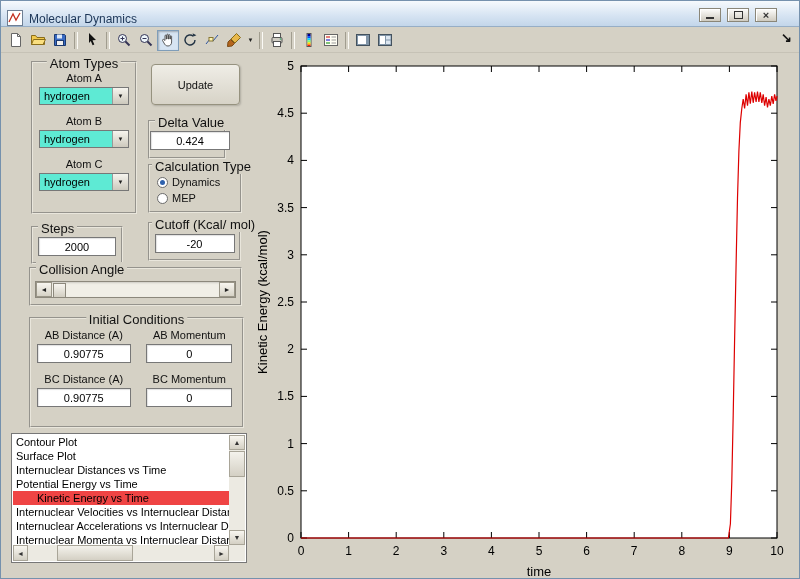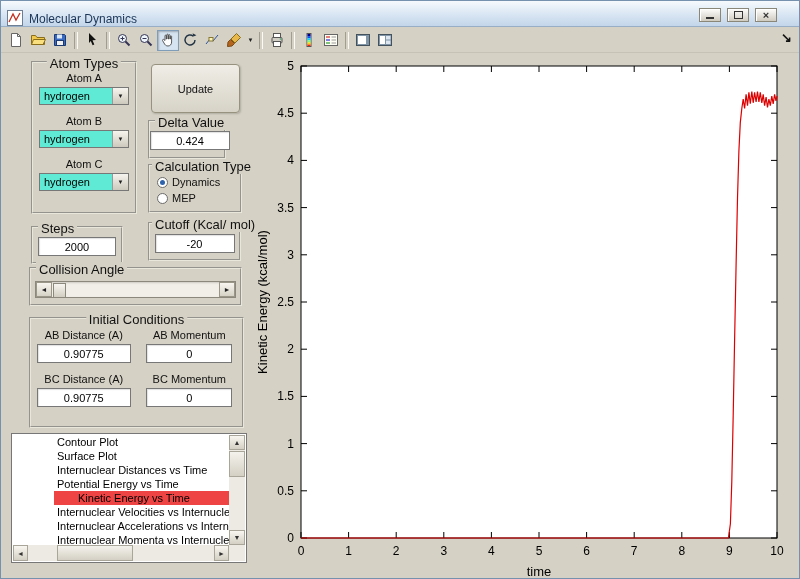--- a/index.html
+++ b/index.html
@@ -38,21 +38,21 @@
     height:17px;font-size:11px;text-align:center;font-family:inherit;padding:0;box-sizing:content-box;}
   
   .dropdown{display:flex;width:90px;height:18px;background:#5eead4;border:1px solid #777;
     box-sizing:border-box;margin:3px auto 10px;}
   .dd-text{flex:1;font-size:11px;padding:2px 0 0 4px;overflow:hidden;white-space:nowrap;}
   .dd-btn{width:15px;background:linear-gradient(#f6f4ee,#cdc9bd);border-left:1px solid #999;
     display:flex;align-items:center;justify-content:center;}
   
   .g-atoms{left:30px;top:60px;width:106px;height:153px;padding-top:9px;}
   
-  .btn-update{position:absolute;left:150px;top:63px;width:89px;height:49px;
+  .btn-update{position:absolute;left:150px;top:63px;width:89px;height:41px;
     background:linear-gradient(#efede6,#d7d3c7);border:1px solid #96927f;border-radius:4px;
     font-size:11px;font-family:inherit;color:#111;box-shadow:1px 1px 2px rgba(0,0,0,.18);}
   
   .radio-row{display:flex;align-items:center;gap:4px;margin:0 0 4px 7px;}
   .radio{width:11px;height:11px;border-radius:50%;border:1px solid #6b6b6b;background:#fff;
     position:relative;flex:0 0 auto;box-sizing:border-box;}
   .radio.checked::after{content:"";position:absolute;left:2px;top:2px;right:2px;bottom:2px;
     border-radius:50%;background:#2f62ad;}
   .radio-label{font-size:11px;color:#111;}
   
@@ -63,21 +63,21 @@
   .sl-btn.l{left:0;} .sl-btn.r{right:0;}
   .sl-arrow{font-size:7px;color:#222;line-height:1;}
   .sl-thumb{position:absolute;left:17px;top:1px;width:11px;height:13px;
     background:linear-gradient(#f8f6f0,#d2cec2);border:1px solid #8c887c;}
   
   .ic-grid{display:grid;grid-template-columns:1fr 1fr;padding-top:10px;}
   .ic-grid .tfield{margin:3px auto 10px;}
   
   .listbox{position:absolute;left:10px;top:432px;width:236px;height:130px;background:#fff;
     border:1px solid #777;box-sizing:border-box;}
-  .lb-viewport{position:absolute;left:1px;top:1px;right:17px;bottom:17px;overflow:hidden;margin-left:41px;}
+  .lb-viewport{position:absolute;left:1px;top:1px;right:17px;bottom:17px;overflow:hidden;}
   .lb-item{height:14px;line-height:14px;font-size:11px;padding-left:3px;white-space:nowrap;color:#000;}
   .lb-item.selected{background:#ef4444;padding-left:24px;}
   .vscroll{position:absolute;top:1px;right:1px;bottom:17px;width:16px;background:#eceae2;}
   .hscroll{position:absolute;left:1px;bottom:1px;right:17px;height:16px;background:#eceae2;}
   .sb-btn{position:absolute;background:linear-gradient(#f8f6f0,#d4d0c4);border:1px solid #a9a598;
     display:flex;align-items:center;justify-content:center;box-sizing:border-box;padding:0;}
   .sb-btn .arr{font-size:7px;color:#333;line-height:1;}
   .sb-btn.up{top:0;left:0;width:100%;height:15px;}
   .sb-btn.down{bottom:0;left:0;width:100%;height:15px;}
   .sb-btn.lft{left:0;top:0;height:100%;width:15px;}

